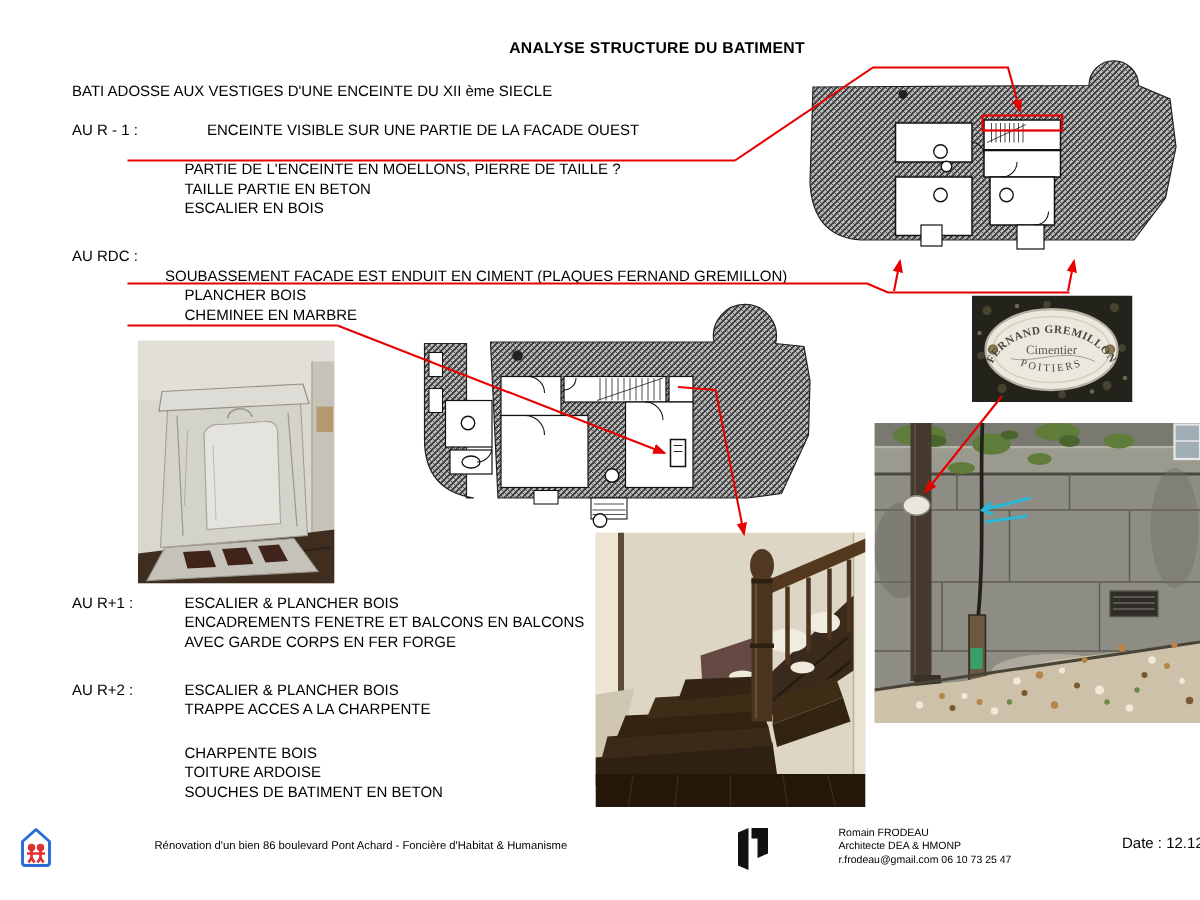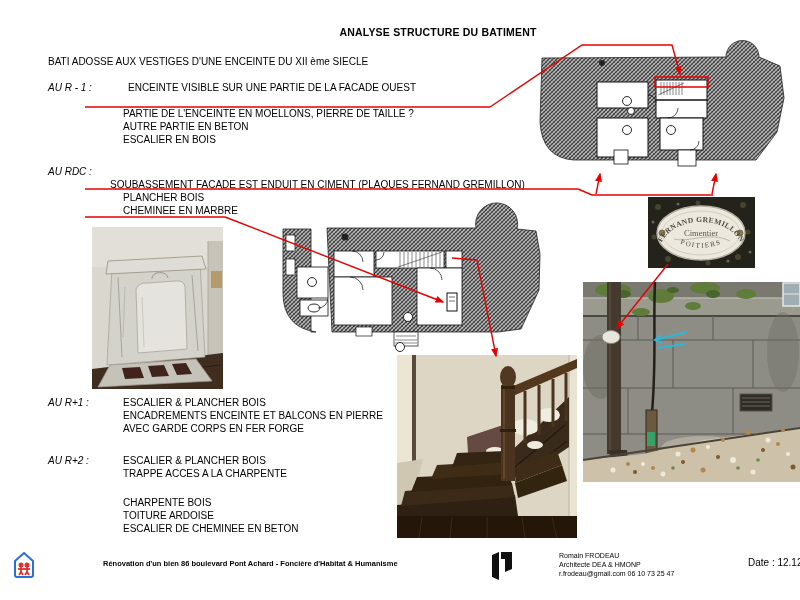--- a/index.html
+++ b/index.html
@@ -1,58 +1,58 @@
 <!DOCTYPE html>
 <html><head>
 <meta charset="utf-8">
 <style>
   html,body{margin:0;padding:0;background:#fff;}
   #page{position:relative;width:800px;height:600px;background:#fff;overflow:hidden;
         font-family:"Liberation Sans",sans-serif;color:#000;}
   .t{position:absolute;white-space:nowrap;font-size:10px;line-height:12px;margin-left:38px;}
   .title{font-weight:bold;font-size:10.5px;letter-spacing:.2px;}
-  .lbl{font-style:italic;}
+  .lbl{}
   .photo{position:absolute;}
   svg{display:block;}
   #overlay{position:absolute;left:0;top:0;pointer-events:none;}
   .f7{font-size:7px;line-height:9px;}
-  .f75{font-size:7.5px;font-weight:bold;padding-left:23px;}
+  .f75{font-size:7.5px;font-weight:normal;padding-left:23px;}
   .f85{font-size:10px;text-align:center;}
 </style>
 </head>
 <body>
 
 <div id="page">
 
   <div class="t title" style="left:0;width:800px;text-align:center;top:26px">ANALYSE STRUCTURE DU BATIMENT</div>
   <div class="t" style="left:10px;top:56px">BATI ADOSSE AUX VESTIGES D'UNE ENCEINTE DU XII ème SIECLE</div>
 
   <div class="t lbl" style="left:10px;top:82px">AU R - 1 :</div>
-  <div class="t" style="left:90px;top:82px">ENCEINTE VISIBLE SUR UNE PARTIE DE LA FACADE OUEST</div>
+  <div class="t" style="left:100px;top:82px">ENCEINTE VISIBLE SUR UNE PARTIE DE LA FACADE OUEST</div>
   <div class="t" style="left:85px;top:108px">PARTIE DE L'ENCEINTE EN MOELLONS, PIERRE DE TAILLE ?</div>
-  <div class="t" style="left:85px;top:121px">AUTRE PARTIE EN BETON</div>
+  <div class="t" style="left:85px;top:121px">TAILLE PARTIE EN BETON</div>
   <div class="t" style="left:85px;top:134px">ESCALIER EN BOIS</div>
 
   <div class="t lbl" style="left:10px;top:166px">AU RDC :</div>
   <div class="t" style="left:72px;top:179px">SOUBASSEMENT FACADE EST ENDUIT EN CIMENT (PLAQUES FERNAND GREMILLON)</div>
   <div class="t" style="left:85px;top:192px">PLANCHER BOIS</div>
   <div class="t" style="left:85px;top:205px">CHEMINEE EN MARBRE</div>
 
   <div class="t lbl" style="left:10px;top:397px">AU R+1 :</div>
   <div class="t" style="left:85px;top:397px">ESCALIER &amp; PLANCHER BOIS</div>
-  <div class="t" style="left:85px;top:410px">ENCADREMENTS ENCEINTE ET BALCONS EN PIERRE</div>
+  <div class="t" style="left:85px;top:410px">ENCADREMENTS FENETRE ET BALCONS EN BALCONS</div>
   <div class="t" style="left:85px;top:423px">AVEC GARDE CORPS EN FER FORGE</div>
 
   <div class="t lbl" style="left:10px;top:455px">AU R+2 :</div>
   <div class="t" style="left:85px;top:455px">ESCALIER &amp; PLANCHER BOIS</div>
   <div class="t" style="left:85px;top:468px">TRAPPE ACCES A LA CHARPENTE</div>
 
   <div class="t" style="left:85px;top:497px">CHARPENTE BOIS</div>
   <div class="t" style="left:85px;top:510px">TOITURE ARDOISE</div>
-  <div class="t" style="left:85px;top:523px">ESCALIER DE CHEMINEE EN BETON</div>
+  <div class="t" style="left:85px;top:523px">SOUCHES DE BATIMENT EN BETON</div>
 
   <div class="photo" style="left:92px;top:227px">
     <svg width="131" height="162" viewBox="0 0 131 162">
       <rect width="131" height="162" fill="#dad7cf"></rect>
       <rect x="0" y="0" width="131" height="40" fill="#e2dfd8"></rect>
       <rect x="116" y="14" width="15" height="148" fill="#c7c3b8"></rect>
       <line x1="116" y1="14" x2="116" y2="150" stroke="#aeaa9f" stroke-width="1"></line>
       <rect x="119" y="44" width="11" height="17" fill="#b59a6d"></rect>
       <polygon points="0,142 131,126 131,162 0,162" fill="#3f2d20"></polygon>
       <line x1="10" y1="152" x2="128" y2="138" stroke="#2a1d14" stroke-width="1"></line>

